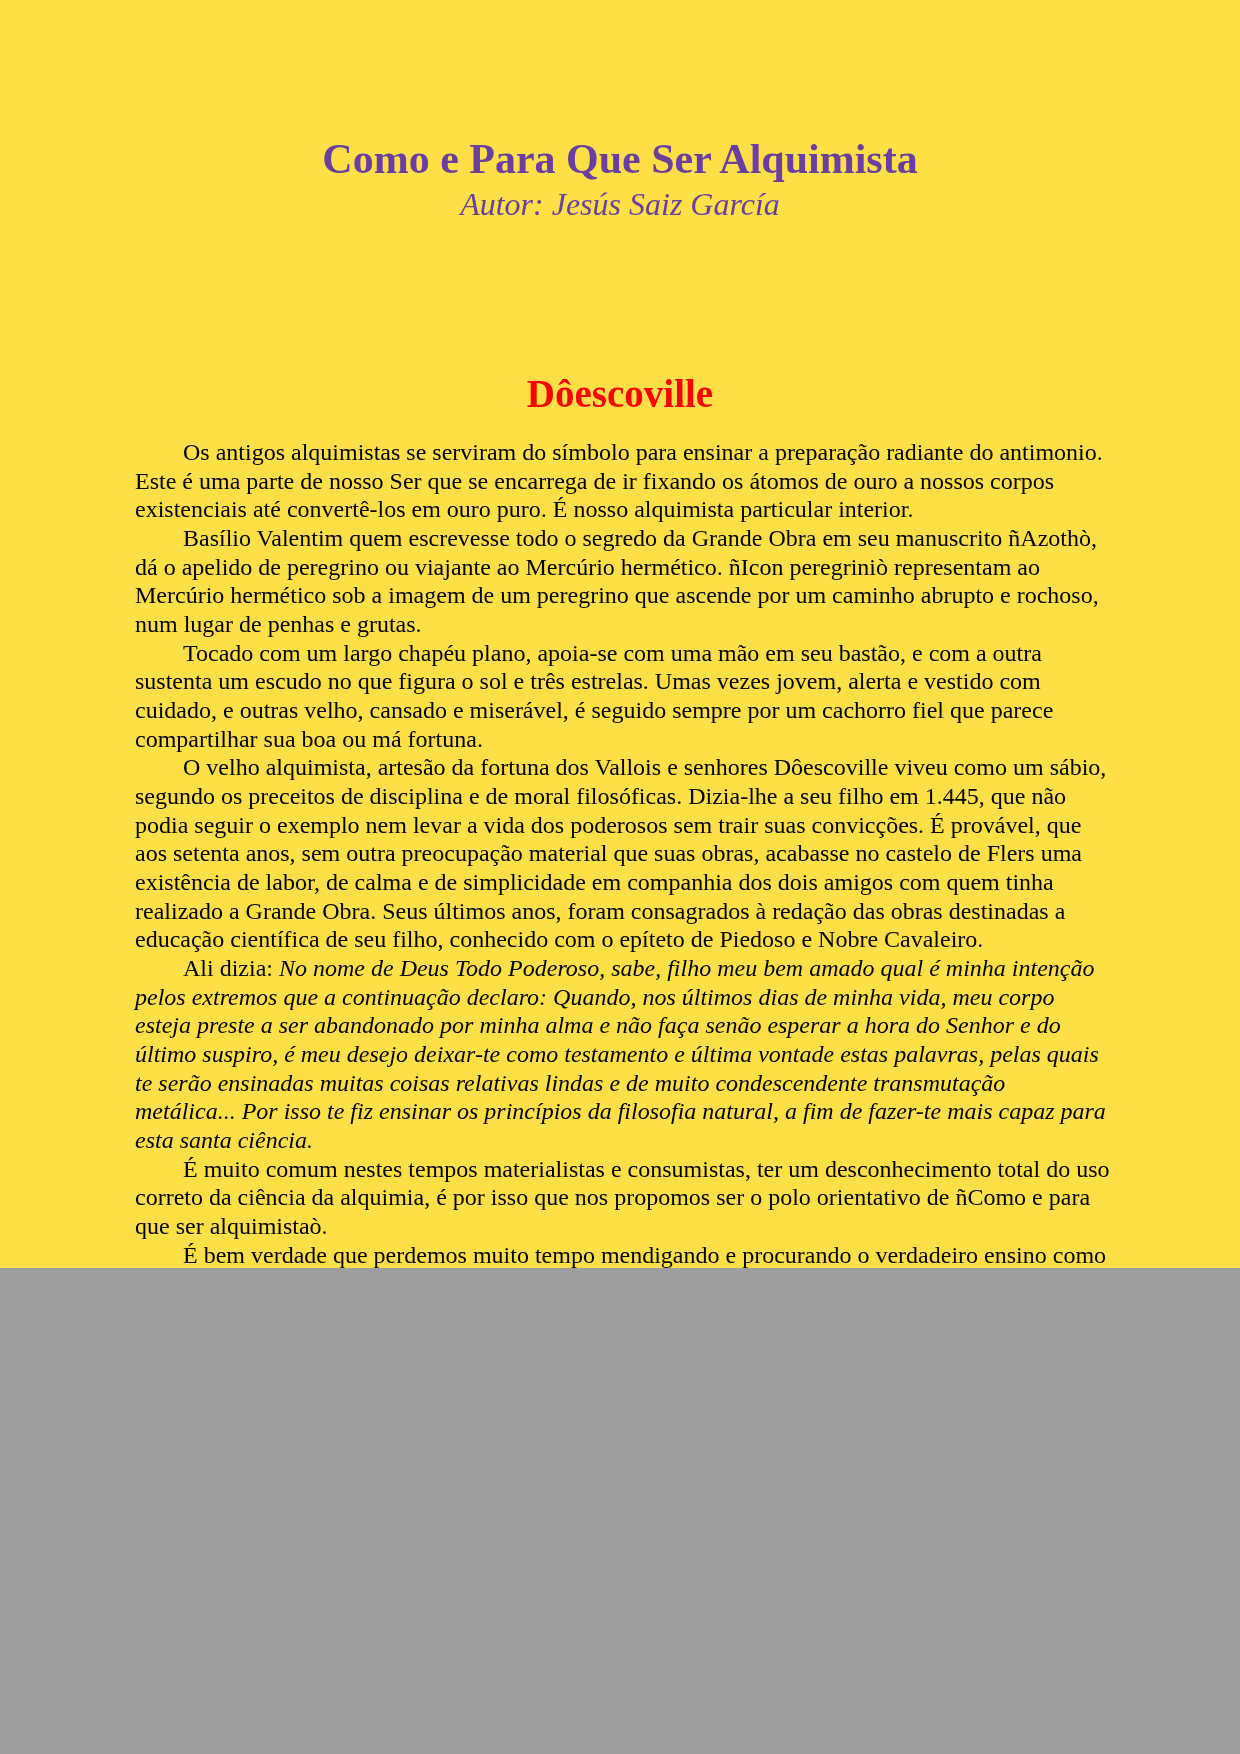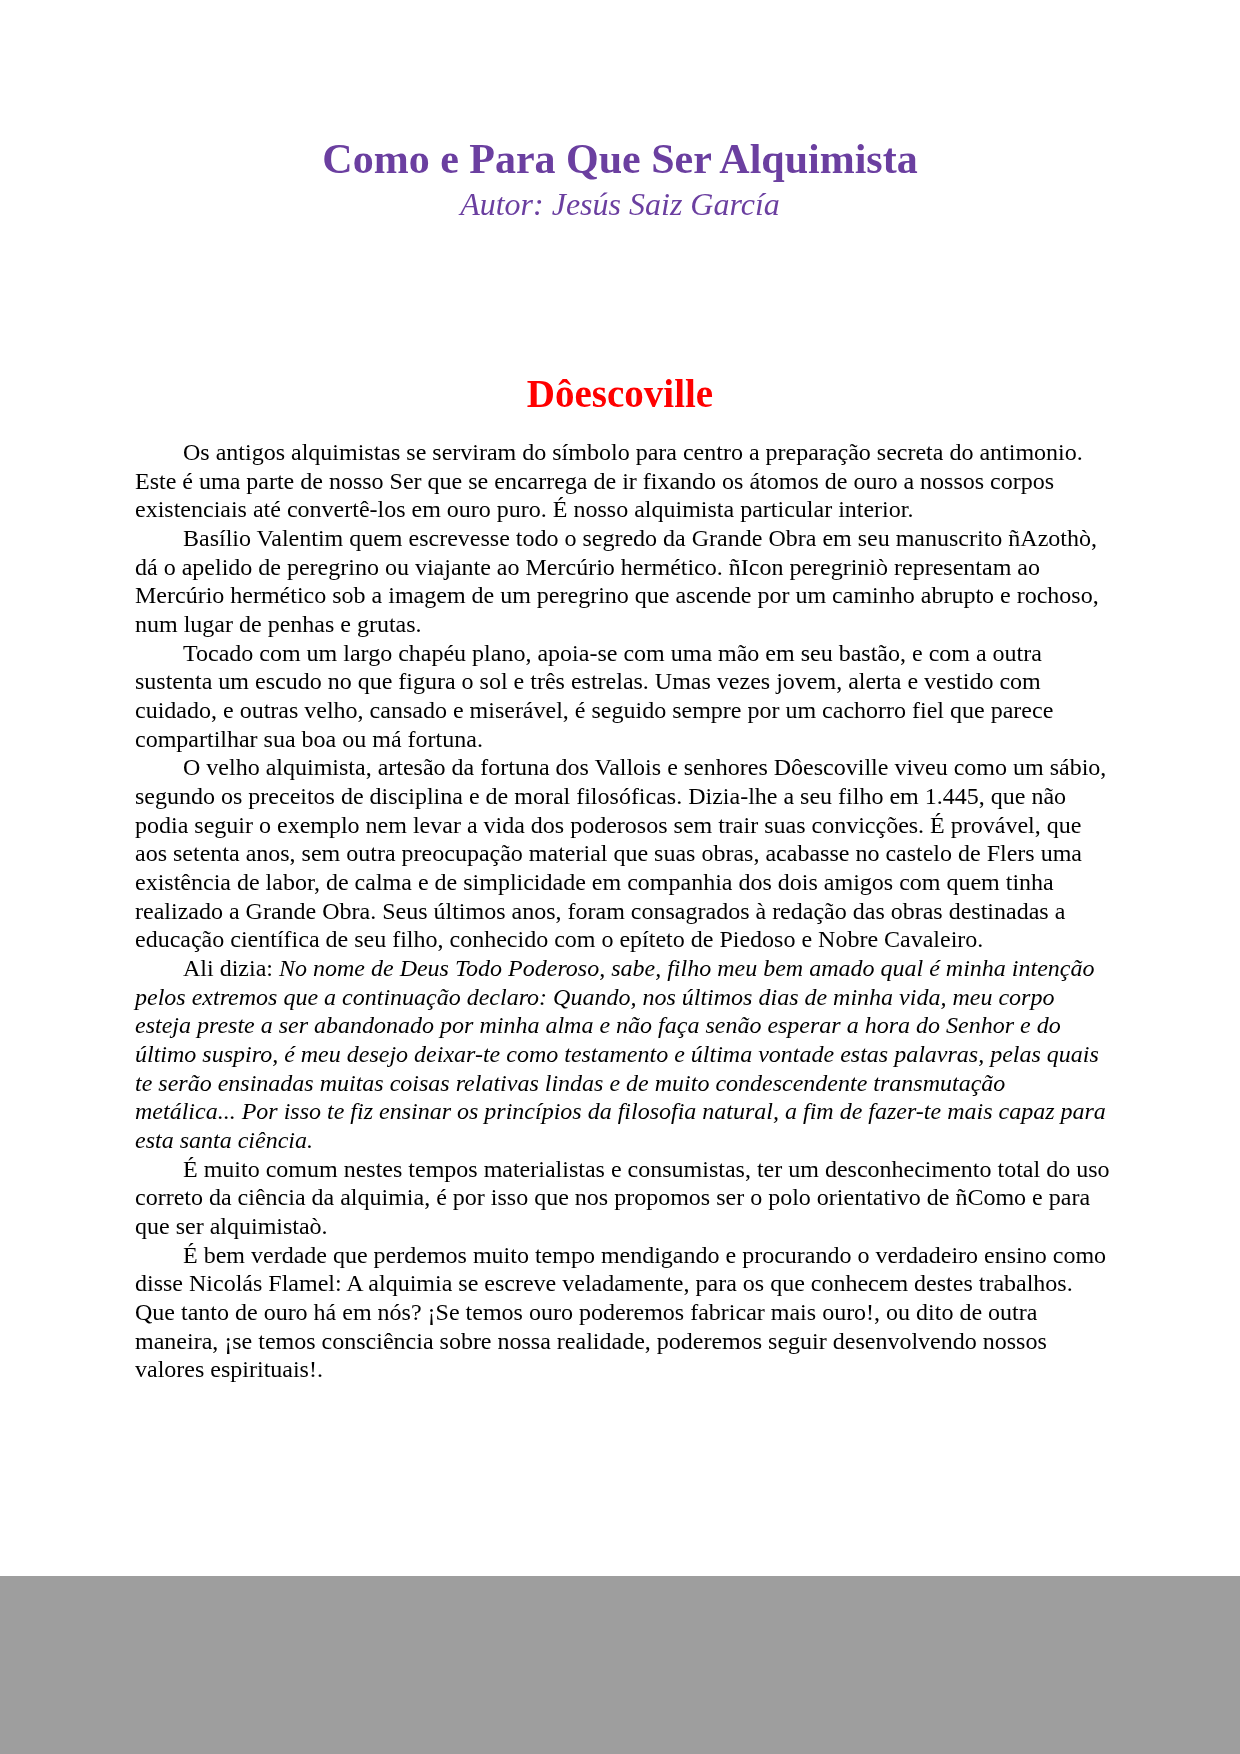--- a/index.html
+++ b/index.html
@@ -4,23 +4,23 @@
 <title>Como e Para Que Ser Alquimista</title>
 <style>
   html, body {
     margin: 0;
     padding: 0;
     background: #9e9e9e;
   }
   .page {
     position: relative;
     width: 1240px;
-    height: 1576px;
+    height: 1268px;
     margin: 0 auto;
-    background: #ffffff;
+    background: #fde047;
     font-family: "Liberation Serif", serif;
     color: #000000;
     overflow: hidden;
   }
   .doc-title {
     margin: 0;
     padding-top: 136px;
     text-align: center;
     font-size: 42px;
     line-height: 1.1;
@@ -74,21 +74,21 @@
 
 <div class="page">
 
   <h1 class="doc-title">Como e Para Que Ser Alquimista</h1>
 
   <div class="doc-author">Autor: Jesús Saiz García</div>
 
   <h2 class="section-heading">Dôescoville</h2>
 
   <div class="body-text">
-    <p>Os antigos alquimistas se serviram do símbolo para centro a preparação secreta do antimonio. Este é uma parte de nosso Ser que se encarrega de ir fixando os átomos de ouro a nossos corpos existenciais até convertê-los em ouro puro. É nosso alquimista particular interior.</p>
+    <p>Os antigos alquimistas se serviram do símbolo para ensinar a preparação radiante do antimonio. Este é uma parte de nosso Ser que se encarrega de ir fixando os átomos de ouro a nossos corpos existenciais até convertê-los em ouro puro. É nosso alquimista particular interior.</p>
     <p>Basílio Valentim quem escrevesse todo o segredo da Grande Obra em seu manuscrito ñAzothò, dá o apelido de peregrino ou viajante ao Mercúrio hermético. ñIcon peregriniò representam ao Mercúrio hermético sob a imagem de um peregrino que ascende por um caminho abrupto e rochoso, num lugar de penhas e grutas.</p>
     <p>Tocado com um largo chapéu plano, apoia-se com uma mão em seu bastão, e com a outra sustenta um escudo no que figura o sol e três estrelas. Umas vezes jovem, alerta e vestido com cuidado, e outras velho, cansado e miserável, é seguido sempre por um cachorro fiel que parece compartilhar sua boa ou má fortuna.</p>
     <p>O velho alquimista, artesão da fortuna dos Vallois e senhores Dôescoville viveu como um sábio, segundo os preceitos de disciplina e de moral filosóficas. Dizia-lhe a seu filho em 1.445, que não podia seguir o exemplo nem levar a vida dos poderosos sem trair suas convicções. É provável, que aos setenta anos, sem outra preocupação material que suas obras, acabasse  no castelo de Flers uma existência de labor, de calma e de simplicidade  em companhia dos dois amigos com quem tinha realizado a Grande Obra. Seus últimos anos, foram consagrados à redação das obras destinadas a educação científica de seu filho, conhecido com o epíteto de Piedoso e Nobre Cavaleiro.</p>
     <p><span>Ali dizia: </span><span class="quote-italic">No nome de Deus Todo Poderoso, sabe, filho meu bem amado qual é minha intenção pelos extremos que a continuação declaro: Quando, nos últimos dias de minha vida, meu corpo esteja preste a ser abandonado por minha alma e não faça senão esperar a hora do Senhor e do último suspiro, é meu desejo deixar-te como testamento e última vontade estas palavras, pelas quais te serão ensinadas muitas coisas  relativas lindas e de muito condescendente transmutação metálica... Por isso te fiz ensinar os princípios da filosofia natural, a fim de fazer-te mais capaz para esta santa ciência.</span></p>
     <p>É muito comum nestes tempos materialistas e consumistas, ter um desconhecimento total do uso correto da ciência da alquimia, é por isso que nos propomos ser o polo orientativo de ñComo e para que ser alquimistaò.</p>
     <p>É bem verdade que perdemos muito tempo mendigando e procurando o verdadeiro ensino como disse Nicolás Flamel: A alquimia se escreve veladamente, para os que conhecem destes trabalhos. Que tanto de ouro há em nós?  ¡Se temos ouro poderemos fabricar mais ouro!, ou dito de outra maneira, ¡se temos consciência sobre nossa realidade, poderemos seguir desenvolvendo nossos valores espirituais!.</p>
   </div>
 
   <div class="page-footer">Como a Para que Ser Alquimista ï  www.gnosisonline.org</div>
 

